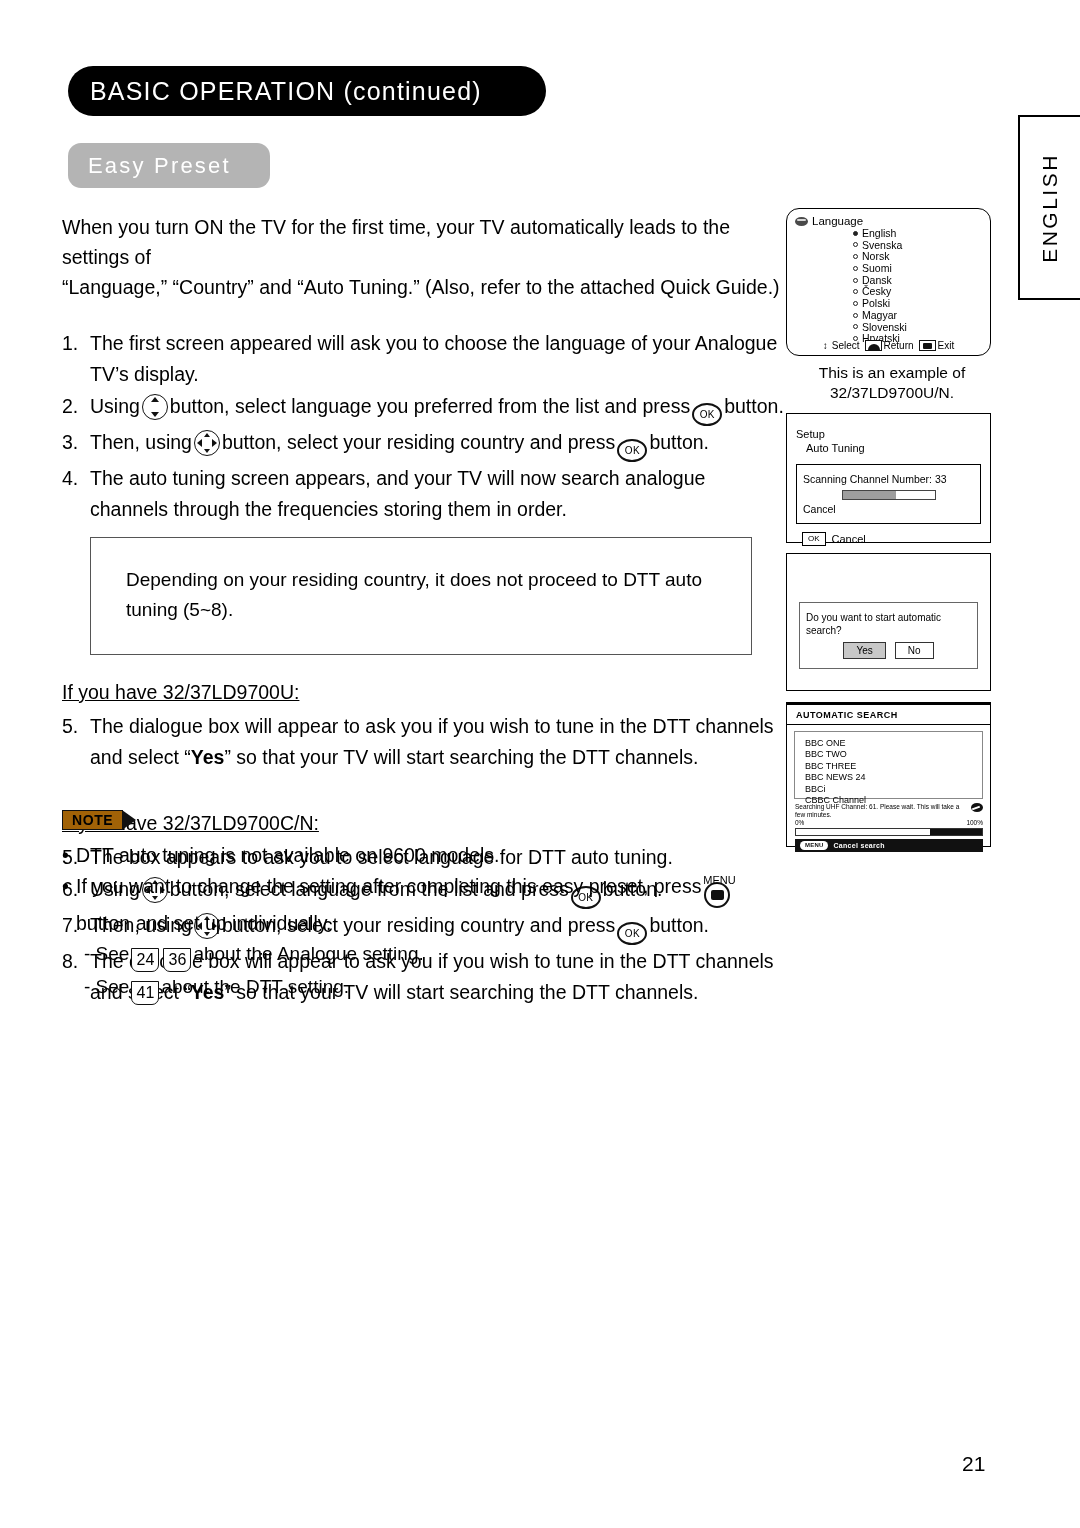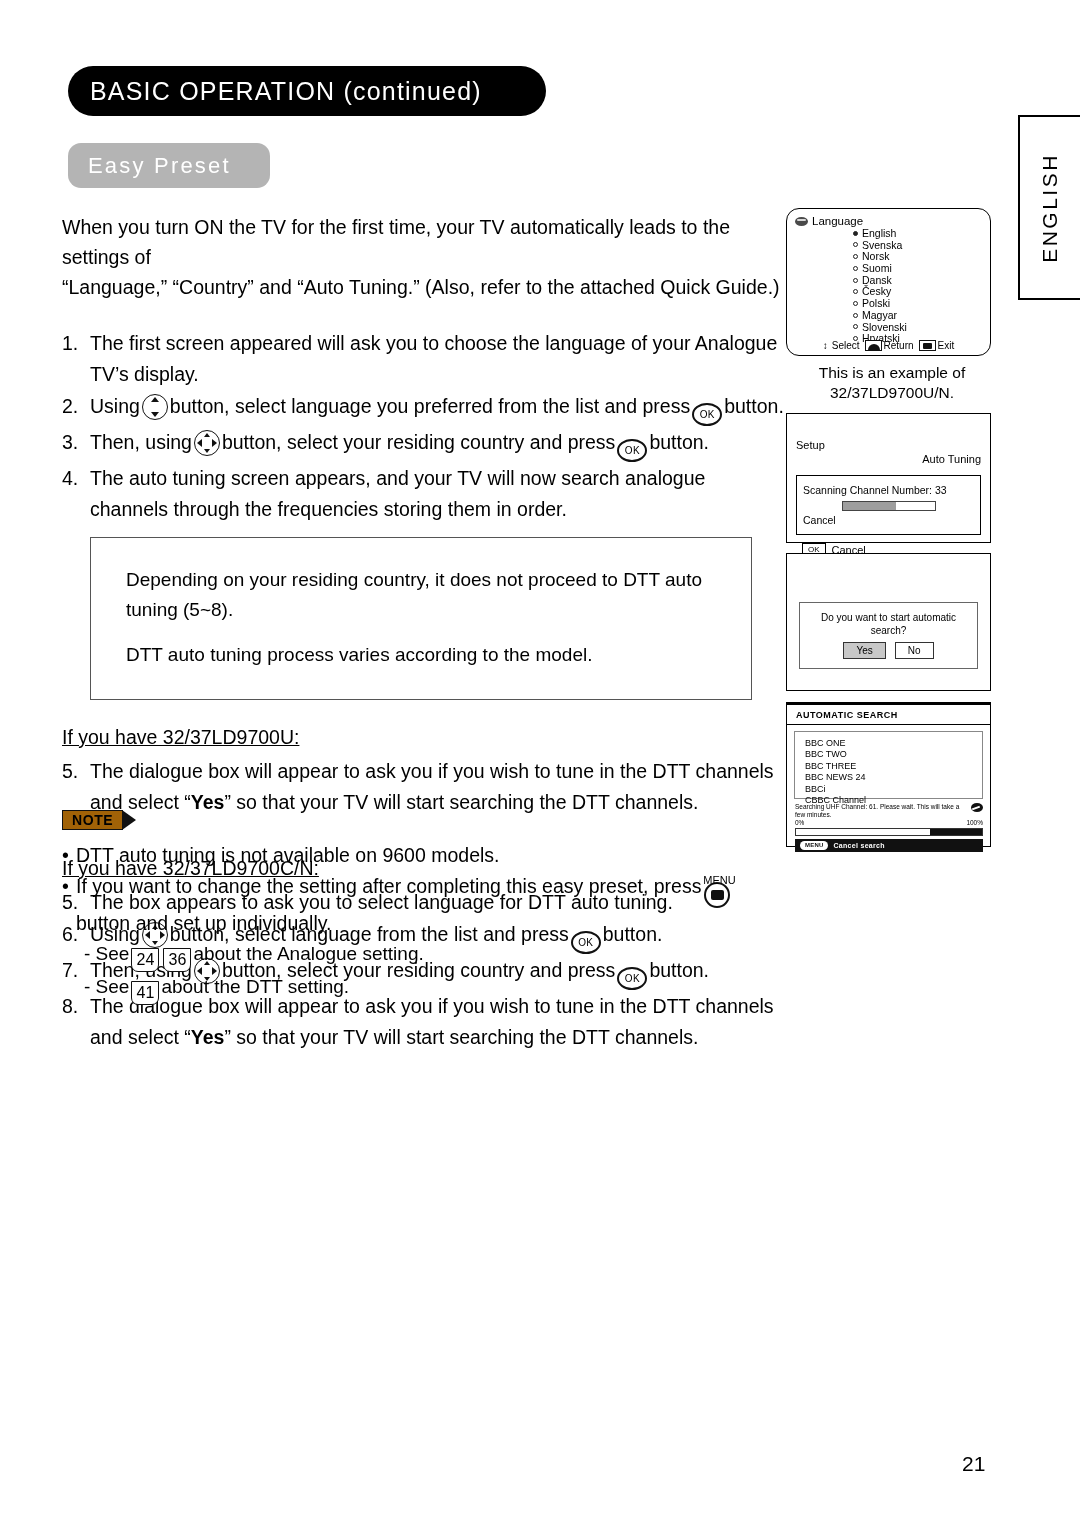--- a/index.html
+++ b/index.html
@@ -424,25 +424,25 @@
     font-size: 15.5px;
     line-height: 20px;
     margin-top: 7px;
     margin-bottom: 10px;
   }
 
   
   .setup-screen {
     width: 205px;
     height: 130px;
-    padding: 24px 9px;
+    padding: 13px 9px;
     position: relative;
   }
   .setup-l1 { font-size: 11px; line-height: 14px; }
-  .setup-l2 { font-size: 11px; line-height: 14px; padding-left: 10px; text-align: right; }
+  .setup-l2 { font-size: 11px; line-height: 14px; padding-left: 10px; }
   .scan-box {
     border: 1.3px solid #000;
     margin-top: 9px;
     padding: 8px 6px 7px 6px;
   }
   .scan-label { font-size: 10.5px; line-height: 13px; }
   .progress-outer {
     width: 94px;
     height: 10px;
     border: 1.2px solid #444;
@@ -479,21 +479,20 @@
     position: relative;
     margin-top: 10px;
   }
   .dialog-inner {
     position: absolute;
     left: 12px;
     right: 12px;
     top: 48px;
     border: 1.3px solid #666;
     padding: 8px 6px 9px 6px;
-    text-align: center;
     background: #fff;
   }
   .dialog-q { font-size: 10px; line-height: 13px; }
   .dialog-btns {
     display: flex;
     justify-content: center;
     gap: 9px;
     margin-top: 5px;
   }
   .dlg-btn {
@@ -660,21 +659,20 @@
     </span>
   </div>
 
   <div class="step">
     <span class="step-num">4.</span>
     <span class="step-body">The auto tuning screen appears, and your TV will now search analogue channels through the frequencies storing them in order.</span>
   </div>
 
   <div class="callout">
     <p>Depending on your residing country, it does not proceed to DTT auto tuning (5~8).</p>
-    <p>DTT auto tuning process varies according to the model.</p>
   </div>
 
   <div class="subhead">If you have 32/37LD9700U:</div>
 
   <div class="step">
     <span class="step-num">5.</span>
     <span class="step-body">
       <span>The dialogue box will appear to ask you if you wish to tune in the DTT channels and select “</span><b>Yes</b><span>” so that your TV will start searching the DTT channels.</span>
     </span>
   </div>

